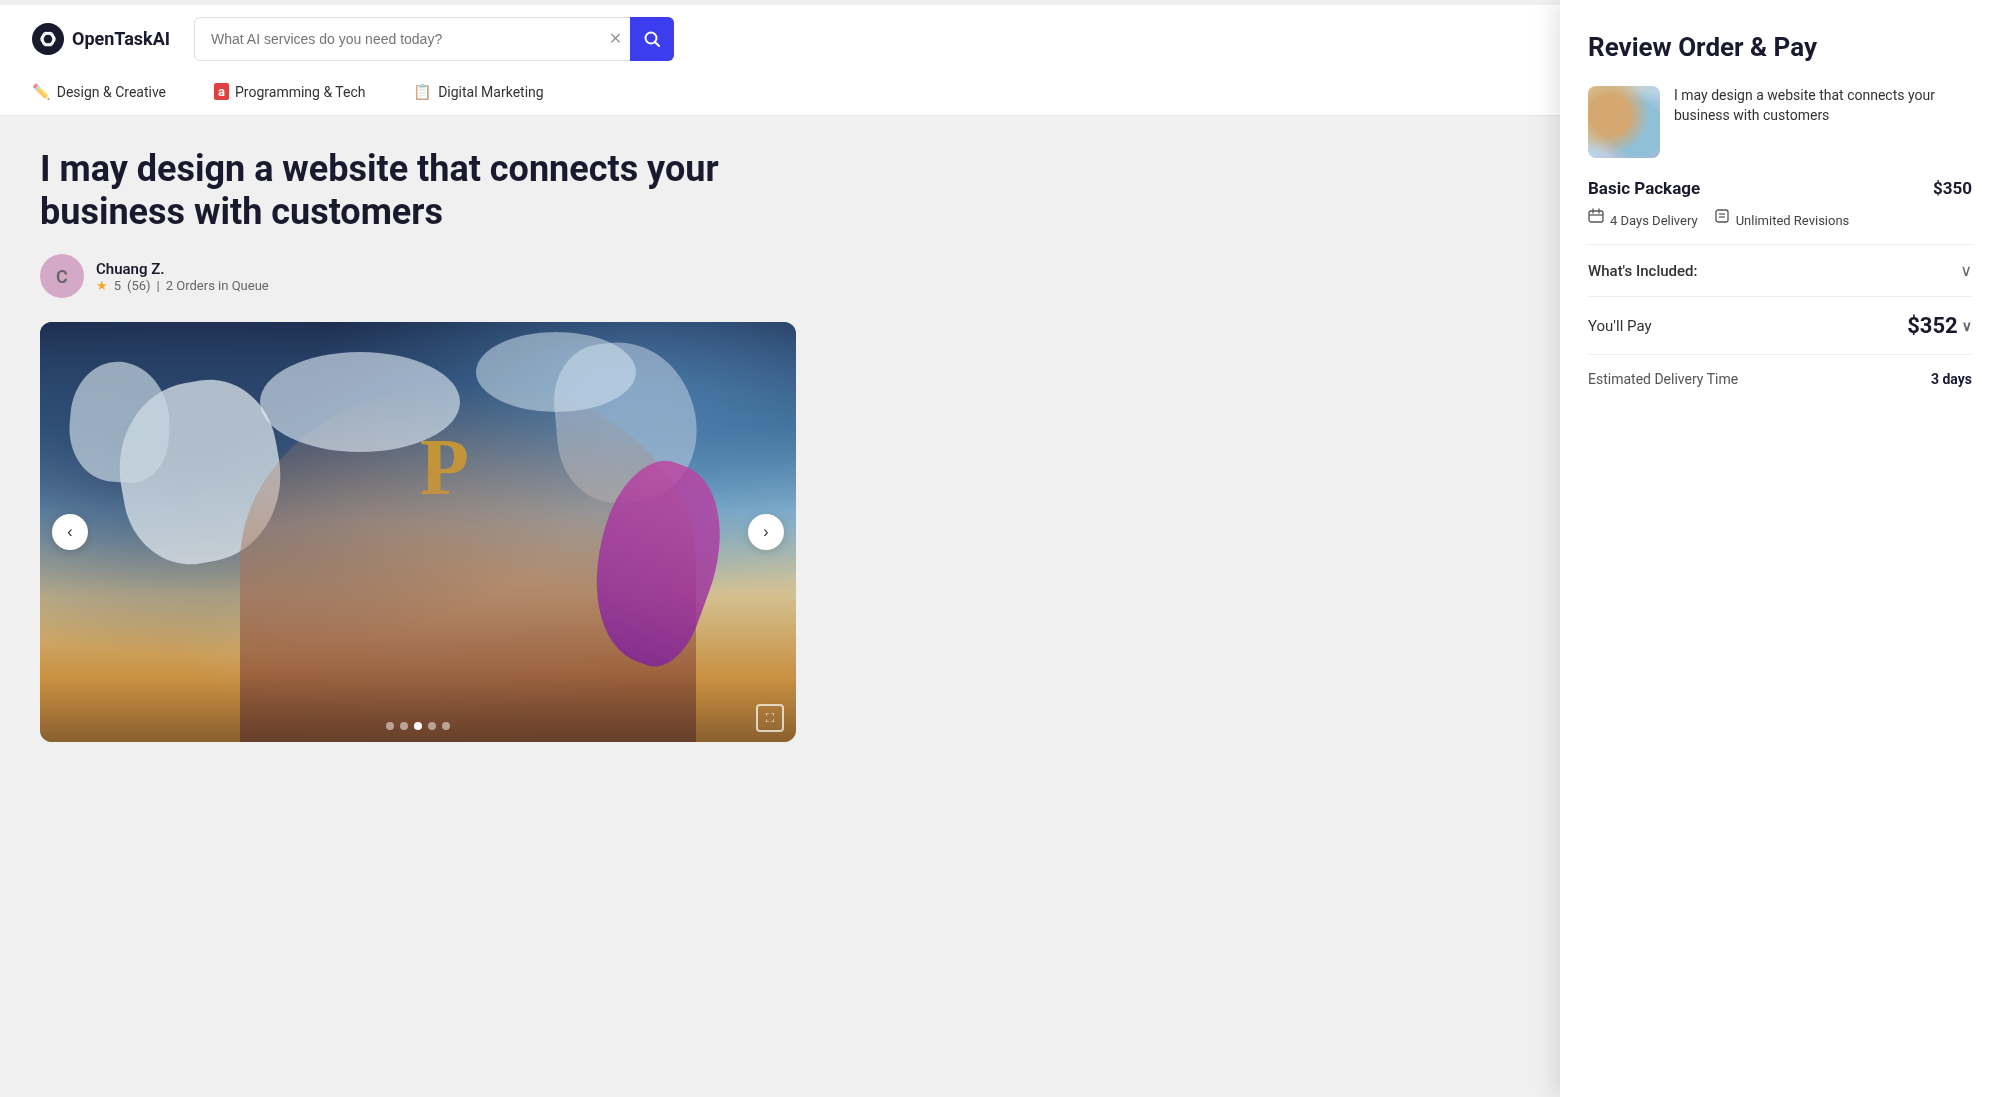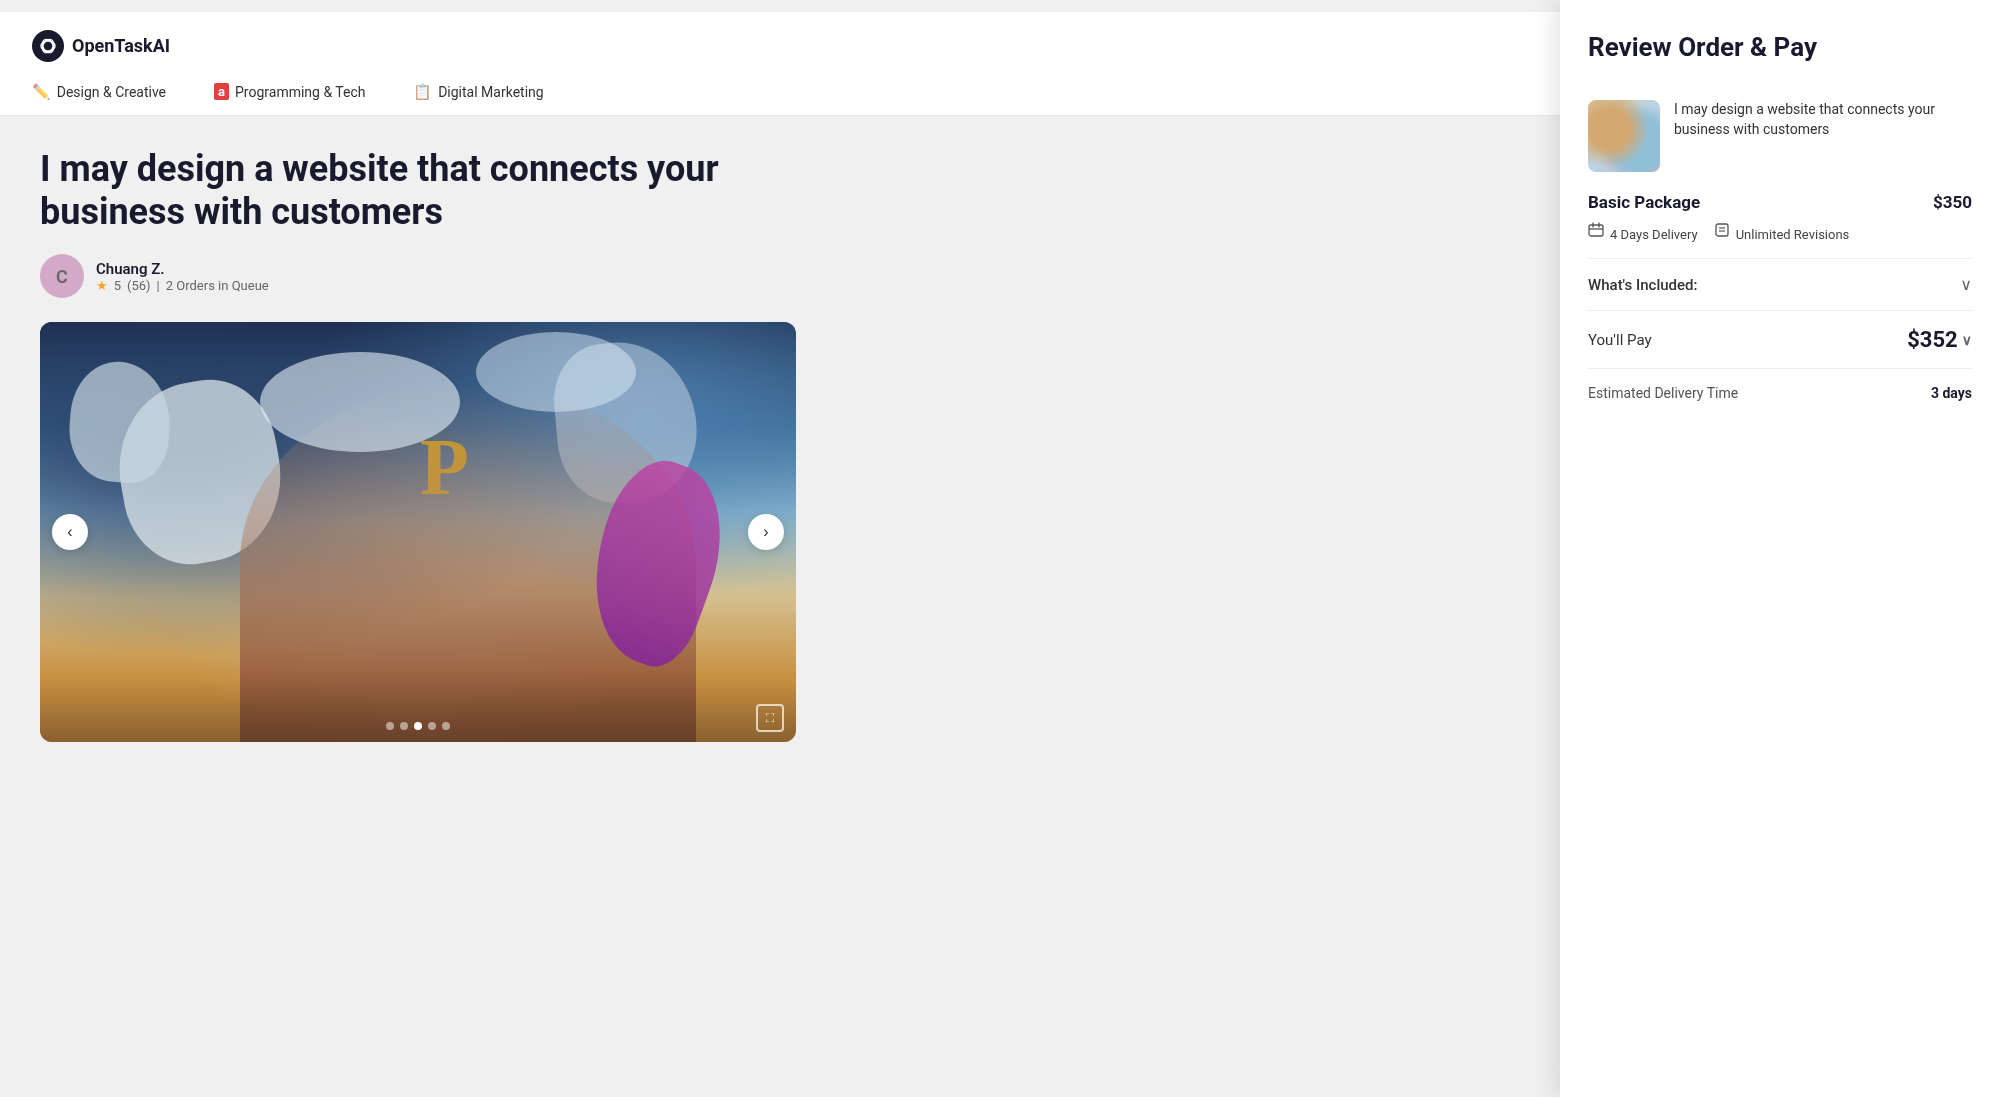--- a/index.html
+++ b/index.html
@@ -1,21 +1,21 @@
 <!DOCTYPE html>
 <html><head>
   <meta charset="utf-8">
   <style>
     * { margin: 0; padding: 0; box-sizing: border-box; }
     body { font-family: -apple-system, BlinkMacSystemFont, 'Segoe UI', Roboto, sans-serif; background: #f0f0f0; width: 2000px; height: 1097px; overflow: hidden; position: relative; }
 
     
     .header {
       position: absolute;
-      top: 12px; left: 0; right: 0;
+      top: 5px; left: 0; right: 0;
       height: 68px;
       background: #fff;
       display: flex;
       align-items: center;
       padding: 0 32px;
       gap: 24px;
       z-index: 10;
       border-bottom: 1px solid #e8e8e8;
     }
 
@@ -265,21 +265,21 @@
     .panel-content {
       flex: 1;
       padding: 32px 28px 0;
       overflow-y: auto;
     }
 
     .panel-title {
       font-size: 26px;
       font-weight: 700;
       color: #1a1a2e;
-      margin-bottom: 38px;
+      margin-bottom: 24px;
     }
 
     
     .order-item {
       display: flex;
       gap: 14px;
       margin-bottom: 20px;
       align-items: flex-start;
     }
 
@@ -443,20 +443,30 @@
     <div class="logo-icon">
       <svg width="20" height="20" viewBox="0 0 20 20" fill="none">
         <ellipse cx="10" cy="10" rx="7" ry="5" stroke="white" stroke-width="1.5" fill="none"></ellipse>
         <ellipse cx="10" cy="10" rx="7" ry="5" stroke="white" stroke-width="1.5" fill="none" transform="rotate(60 10 10)"></ellipse>
         <ellipse cx="10" cy="10" rx="7" ry="5" stroke="white" stroke-width="1.5" fill="none" transform="rotate(120 10 10)"></ellipse>
       </svg>
     </div>
     <span>OpenTaskAI</span>
   </div>
 
+  <div class="search-bar">
+    <input class="search-input" type="text" placeholder="What AI services do you need today?" style="">
+    <span class="search-clear">✕</span>
+    <button class="search-btn">
+      <svg width="18" height="18" viewBox="0 0 18 18" fill="none">
+        <circle cx="8" cy="8" r="5.5" stroke="white" stroke-width="2"></circle>
+        <line x1="12.5" y1="12.5" x2="16" y2="16" stroke="white" stroke-width="2" stroke-linecap="round"></line>
+      </svg>
+    </button>
+  </div>
 </div>
 
 <div class="nav-bar">
   <div class="nav-item">
     <span style="font-size:15px; opacity:0.7;">✏️</span>
     <span>Design &amp; Creative</span>
   </div>
   <div class="nav-item">
     <span style="font-size:13px; background:#e04040; color:white; padding:1px 4px; border-radius:2px; font-weight:700;">a</span>
     <span>Programming &amp; Tech</span>

